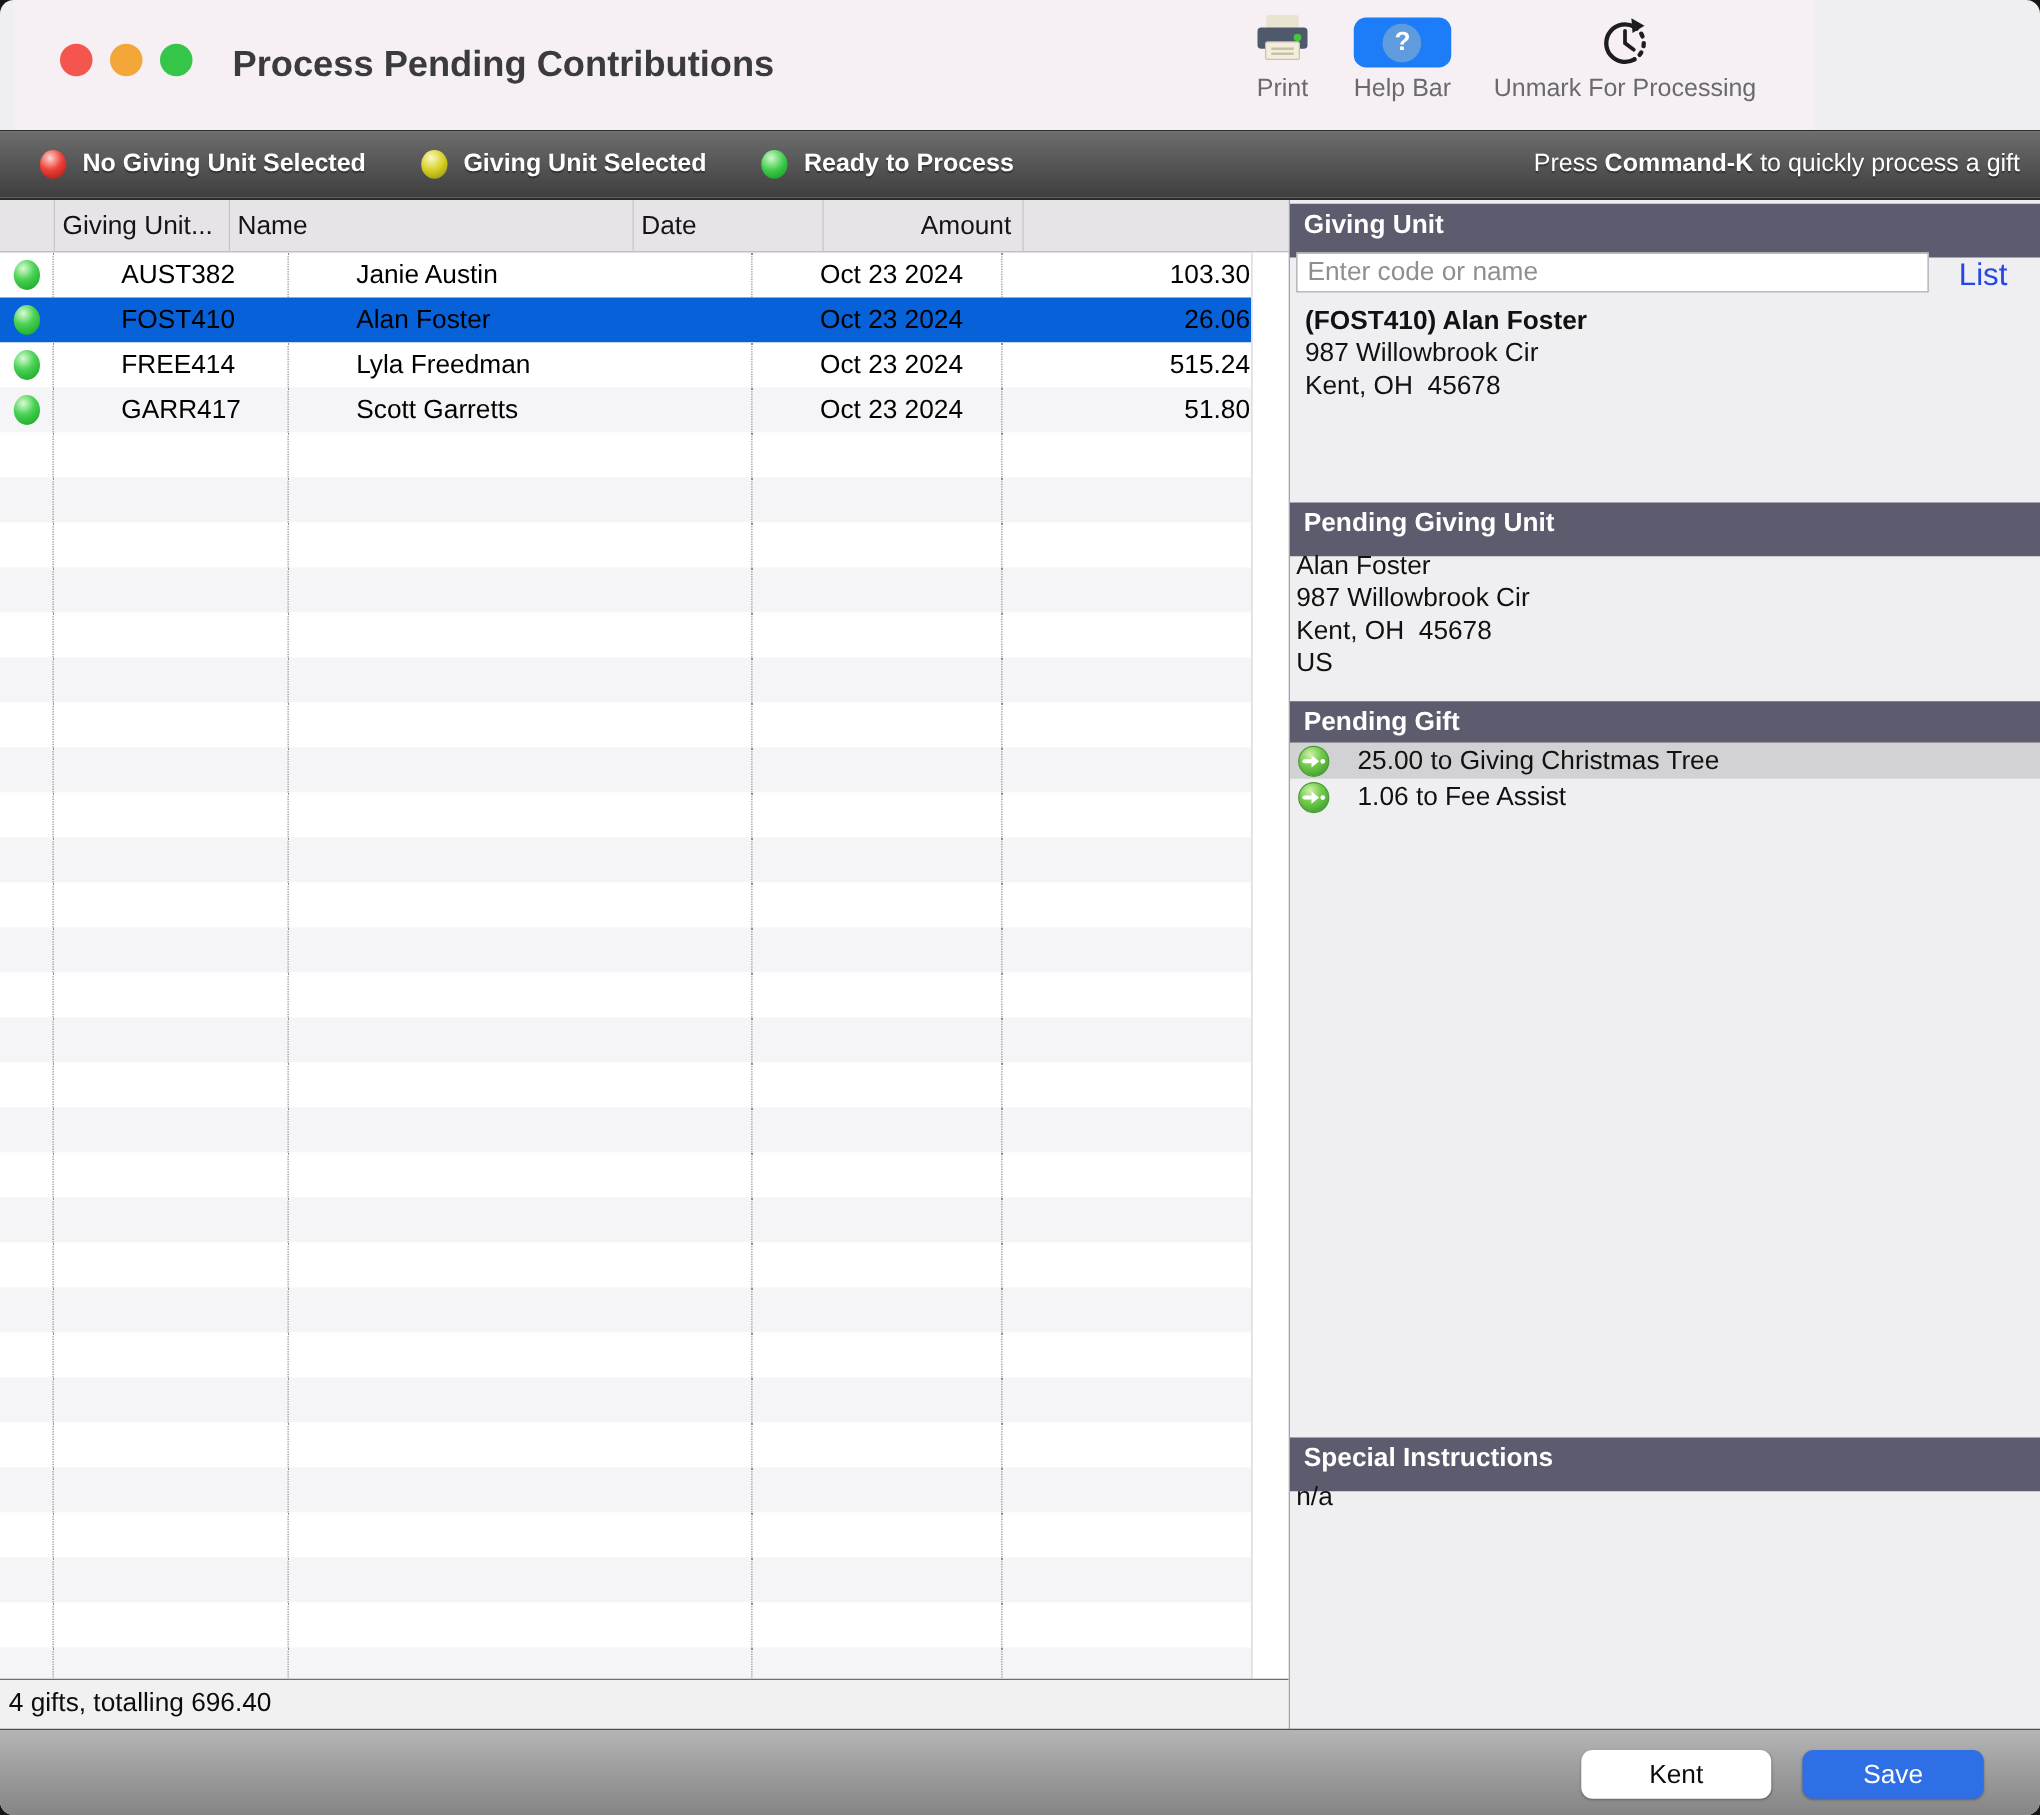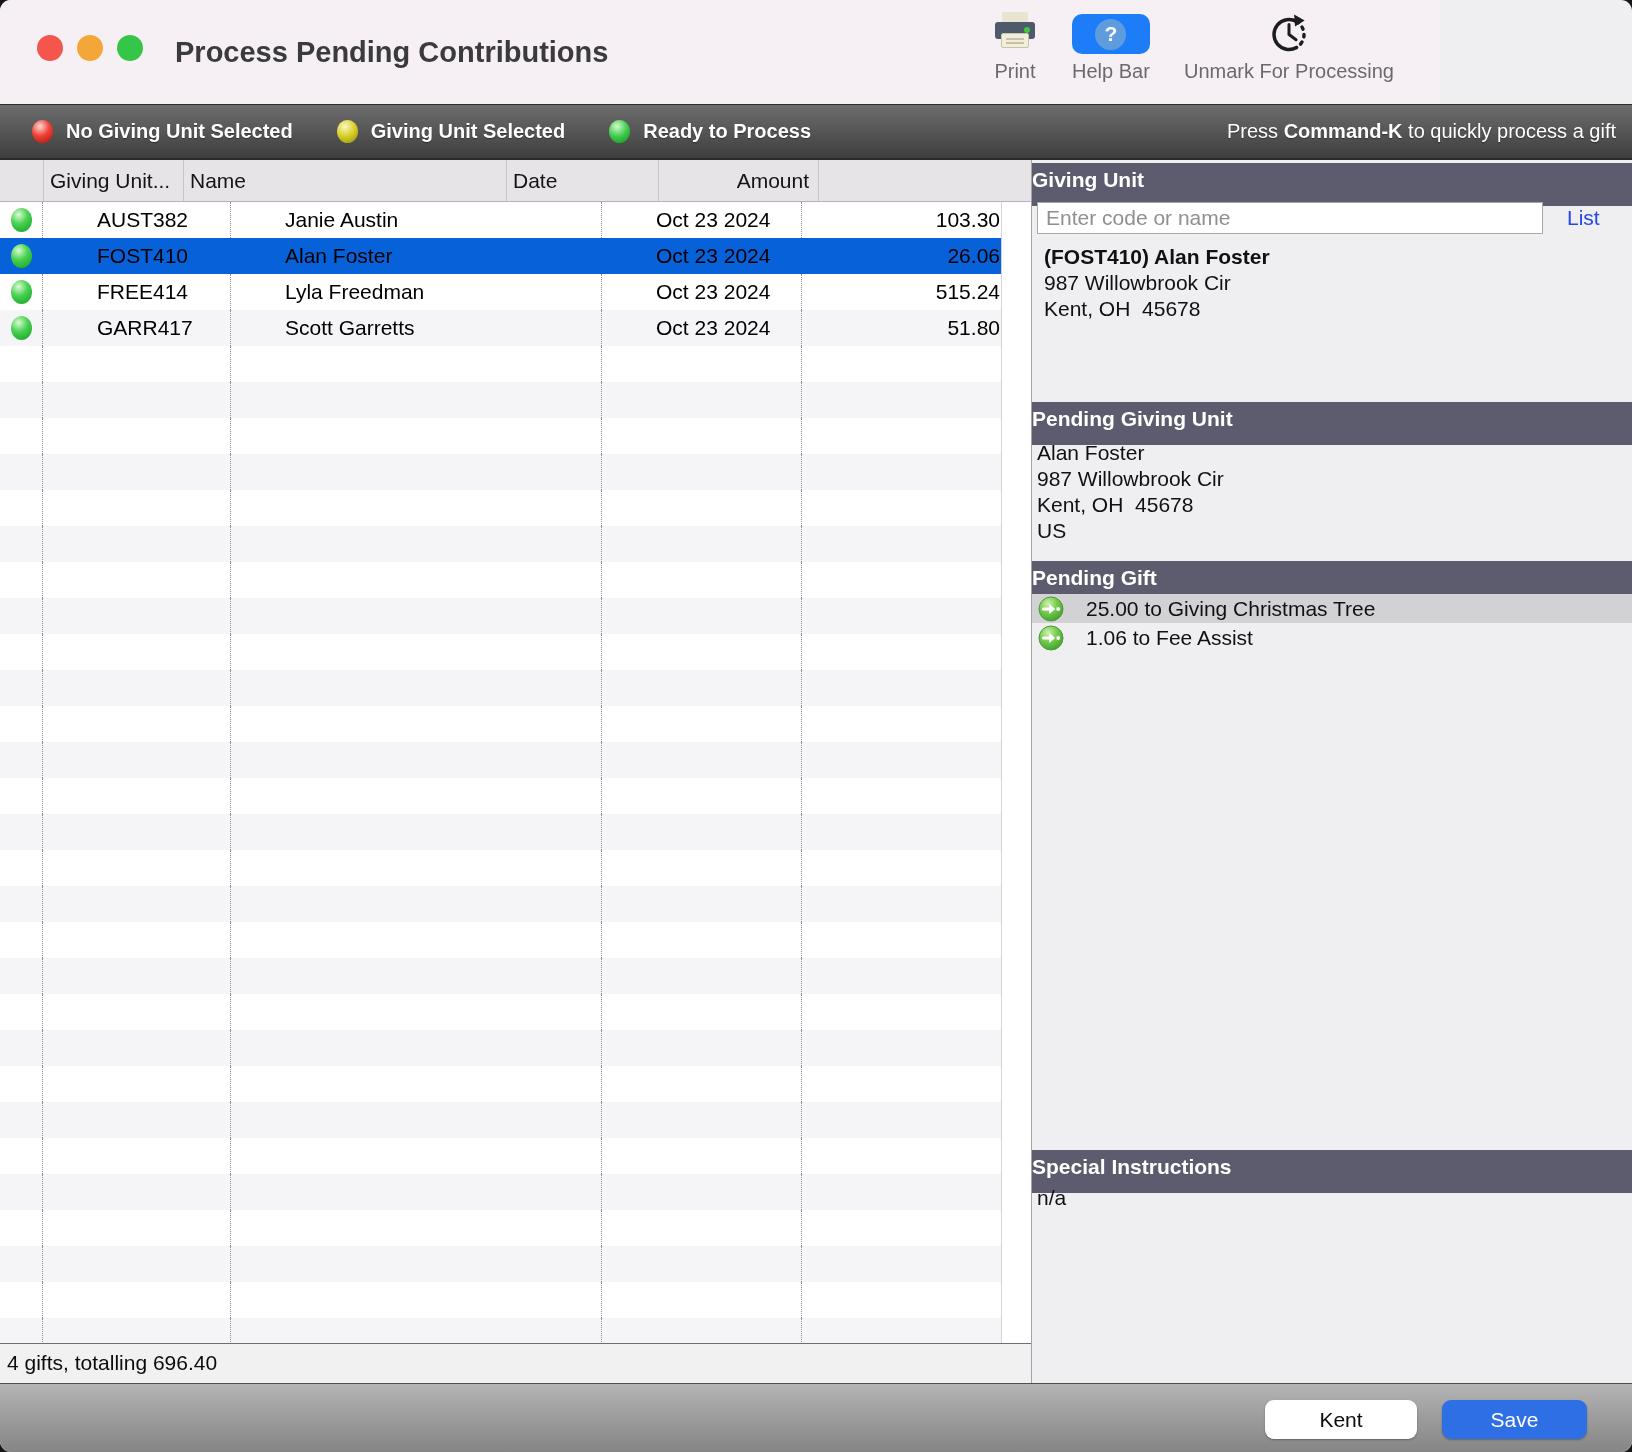--- a/index.html
+++ b/index.html
@@ -4,21 +4,21 @@
 <style>
   html,body{margin:0;padding:0;background:#161616;}
   *{box-sizing:border-box;}
   .window{
     position:relative;width:1632px;height:1452px;margin:0 auto;
     border-radius:11px;overflow:hidden;
     font-family:"Liberation Sans",sans-serif;color:#111;
     background:#efeef0;
   }
   
-  .titlebar{position:absolute;left:0;top:0;width:1440px;height:104px;background:#f6f0f5;}
+  .titlebar{position:absolute;left:11px;top:0;width:1440px;height:104px;background:#f6f0f5;}
   .traffic{position:absolute;top:35px;width:26px;height:26px;border-radius:50%;}
   .tl-red{left:37px;background:#f4564d;}
   .tl-yellow{left:77px;background:#f3a738;}
   .tl-green{left:117px;background:#35c649;}
   .win-title{position:absolute;left:175px;top:0;height:104px;line-height:104px;
     font-size:29px;font-weight:700;color:#3b3b3d;}
   .toolbar{position:absolute;right:46px;top:12px;display:flex;align-items:flex-end;gap:34px;}
   .tool{display:flex;flex-direction:column;align-items:center;gap:6px;cursor:default;}
   .tool-label{font-size:20px;color:#6a6a6e;white-space:nowrap;}
   
@@ -68,30 +68,30 @@
   .td-dot{display:flex;align-items:center;justify-content:center;padding-left:0;}
   .td-amount{text-align:right;padding-right:9px;}
   .row-ball{width:21px;height:24px;border-radius:50%;
     background:radial-gradient(circle at 36% 28%,#d9fbd2 0%,#49d153 42%,#0e9e1d 100%);}
   .scroll-strip{position:absolute;left:1001px;top:42px;width:30px;height:1141px;background:#fff;border-left:1px solid #d6d4d6;}
   .statusbar{position:absolute;left:0;top:1183px;width:1031px;height:40px;background:#f2f1f2;
     border-top:1px solid #6f6f6f;font-size:21px;line-height:38px;padding-left:7px;color:#0c0c0c;}
   
   .rpanel{position:absolute;left:1031px;top:0;width:601px;height:1223px;background:#efeef0;border-left:1px solid #a5a3a5;}
   .sec-h{position:absolute;left:0;right:0;height:43px;background:#5d5c6e;color:#fff;
-    font-size:21px;font-weight:600;line-height:33px;}
+    font-size:21px;font-weight:600;line-height:33px;padding-left:11px;}
   .gu-header{top:3px;}
   .pgu-header{top:242px;}
   .pg-header{top:401px;}
   .si-header{top:990px;}
   .search-input{position:absolute;left:5px;top:42px;width:506px;height:32px;background:#fff;
     border:1px solid #a9a7a9;font-size:21px;padding:0 8px;color:#111;outline:none;
     font-family:"Liberation Sans",sans-serif;}
   .search-input::placeholder{color:#8f8f92;}
-  .list-link{position:absolute;left:535px;top:46px;font-size:21px;color:#2447e8;cursor:pointer;background:none;border:none;
+  .list-link{position:absolute;left:535px;top:46px;font-size:25px;color:#2447e8;cursor:pointer;background:none;border:none;
     font-family:"Liberation Sans",sans-serif;padding:0;}
   .gu-block{position:absolute;left:12px;top:84px;font-size:21px;line-height:26px;}
   .gu-title{font-weight:700;}
   .pgu-block{position:absolute;left:5px;top:280px;font-size:21px;line-height:26px;}
   .ws-pre{white-space:pre;}
   .gift-rows{position:absolute;left:0;right:0;top:434px;}
   .gift-row{display:flex;align-items:center;height:29px;padding-left:6px;gap:22px;font-size:21px;}
   .gift-row.selected{background:#d2d1d3;}
   .si-value{position:absolute;left:5px;top:1026px;font-size:21px;}
   

